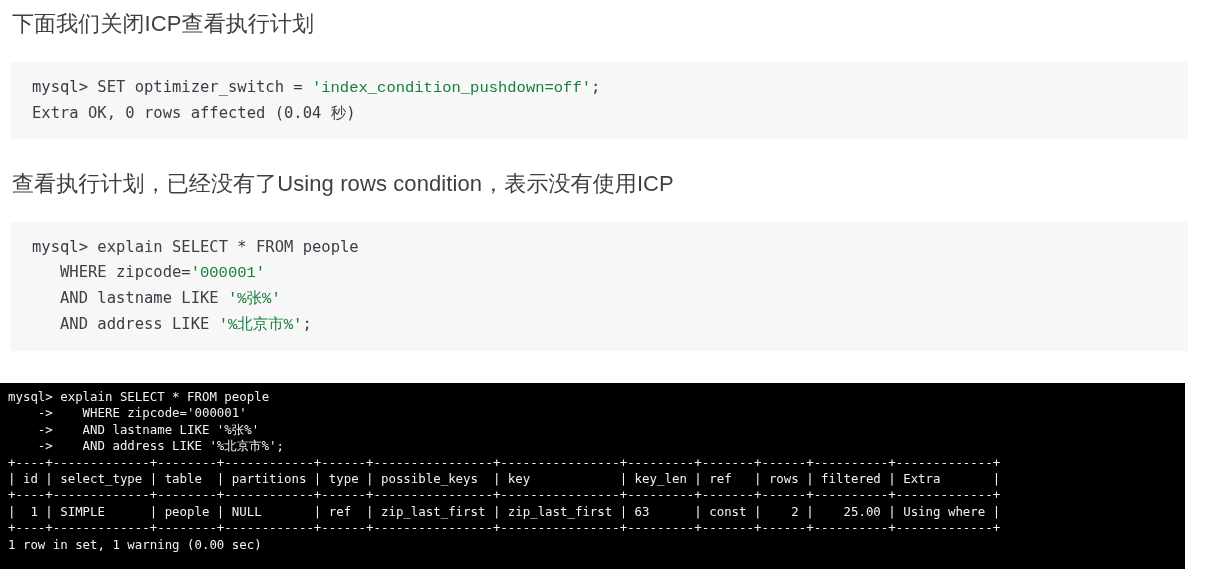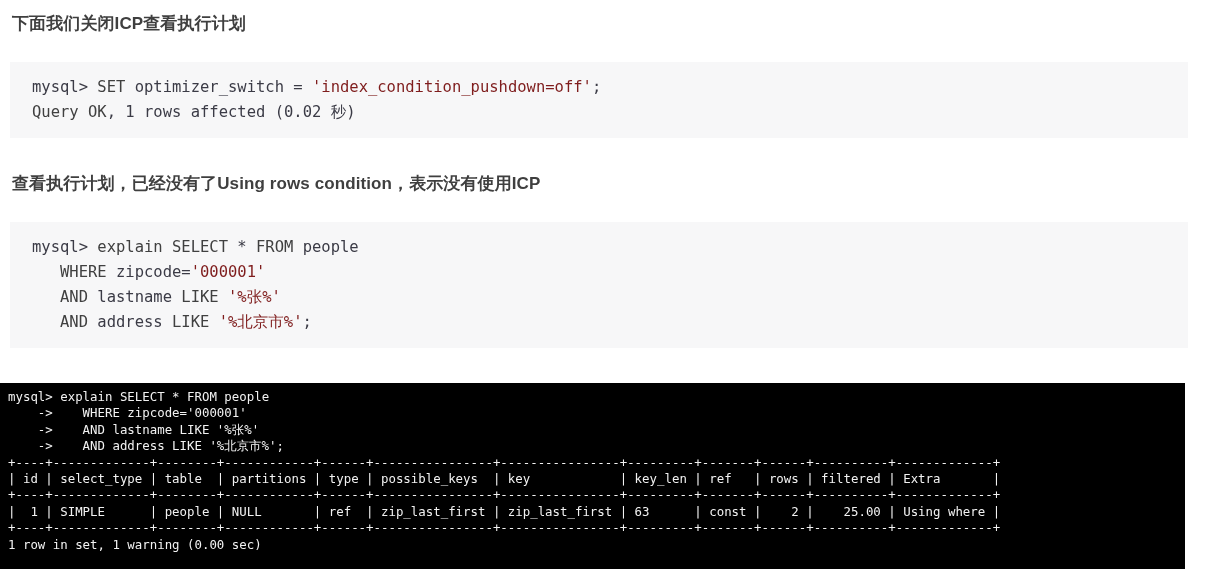--- a/index.html
+++ b/index.html
@@ -13,26 +13,25 @@
     position: relative;
     overflow: hidden;
     font-family: "Liberation Sans", sans-serif;
     color: #333333;
   }
 
   
   .prose {
     position: absolute;
     left: 12px;
-    font-size: 17px;
+    font-size: 22px;
     line-height: 24px;
     color: #3f3f3f;
     letter-spacing: 0.1px;
     white-space: nowrap;
-    font-weight: bold;
   }
   #para-1 { top: 12px; }
   #para-2 { top: 172px; }
 
   
   .codeblock {
     position: absolute;
     left: 10px;
     width: 1178px;
     background: #f7f7f8;
@@ -41,21 +40,21 @@
     font-family: "DejaVu Sans Mono", "Liberation Mono", monospace;
     font-size: 15.5px;
     line-height: 25px;
     color: #3b3b46;
     white-space: pre;
   }
   #codeblock-1 { top: 62px; }
   #codeblock-2 { top: 222px; }
 
   .kw   { color: #404040; }
-  .str  { color: #7f1d1d; }
+  .str  { color: #15803d; font-family: Liberation Mono, monospace; }
   .plain{ color: #3b3b46; }
 
   
   #terminal {
     position: absolute;
     left: 0;
     top: 383px;
     width: 1185px;
     height: 186px;
     background: #000000;
@@ -69,19 +68,19 @@
     box-sizing: border-box;
     letter-spacing: 0px;
   }
   #terminal .tline { display: block; }
 </style>
 </head>
 <body>
 
 <div class="prose" id="para-1">下面我们关闭ICP查看执行计划</div>
 
-<div class="codeblock" id="codeblock-1"><div><span class="plain">mysql&gt; </span><span class="kw">SET</span><span class="plain"> optimizer_switch = </span><span class="str">'index_condition_pushdown=off'</span><span class="plain">;</span></div><div><span class="kw">Query</span><span class="plain"> </span><span class="kw">OK</span><span class="plain">, 1 rows affected (0.02 秒)</span></div></div>
+<div class="codeblock" id="codeblock-1"><div><span class="plain">mysql&gt; </span><span class="kw">SET</span><span class="plain"> optimizer_switch = </span><span class="str">'index_condition_pushdown=off'</span><span class="plain">;</span></div><div><span class="kw">Extra</span><span class="plain"> </span><span class="kw">OK</span><span class="plain">, 0 rows affected (0.04 秒)</span></div></div>
 
 <div class="prose" id="para-2">查看执行计划，已经没有了Using rows condition，表示没有使用ICP</div>
 
 <div class="codeblock" id="codeblock-2"><div><span class="plain">mysql&gt; </span><span class="kw">explain</span><span class="plain"> </span><span class="kw">SELECT</span><span class="plain"> * </span><span class="kw">FROM</span><span class="plain"> people</span></div><div><span class="plain">   </span><span class="kw">WHERE</span><span class="plain"> zipcode=</span><span class="str">'000001'</span></div><div><span class="plain">   </span><span class="kw">AND</span><span class="plain"> lastname </span><span class="kw">LIKE</span><span class="plain"> </span><span class="str">'%张%'</span></div><div><span class="plain">   </span><span class="kw">AND</span><span class="plain"> address </span><span class="kw">LIKE</span><span class="plain"> </span><span class="str">'%北京市%'</span><span class="plain">;</span></div></div>
 
 <div id="terminal"><span class="tline">mysql&gt; explain SELECT * FROM people</span><span class="tline">    -&gt;    WHERE zipcode='000001'</span><span class="tline">    -&gt;    AND lastname LIKE '%张%'</span><span class="tline">    -&gt;    AND address LIKE '%北京市%';</span><span class="tline">+----+-------------+--------+------------+------+----------------+----------------+---------+-------+------+----------+-------------+</span><span class="tline">| id | select_type | table  | partitions | type | possible_keys  | key            | key_len | ref   | rows | filtered | Extra       |</span><span class="tline">+----+-------------+--------+------------+------+----------------+----------------+---------+-------+------+----------+-------------+</span><span class="tline">|  1 | SIMPLE      | people | NULL       | ref  | zip_last_first | zip_last_first | 63      | const |    2 |    25.00 | Using where |</span><span class="tline">+----+-------------+--------+------------+------+----------------+----------------+---------+-------+------+----------+-------------+</span><span class="tline">1 row in set, 1 warning (0.00 sec)</span></div>
 
 </body></html>

